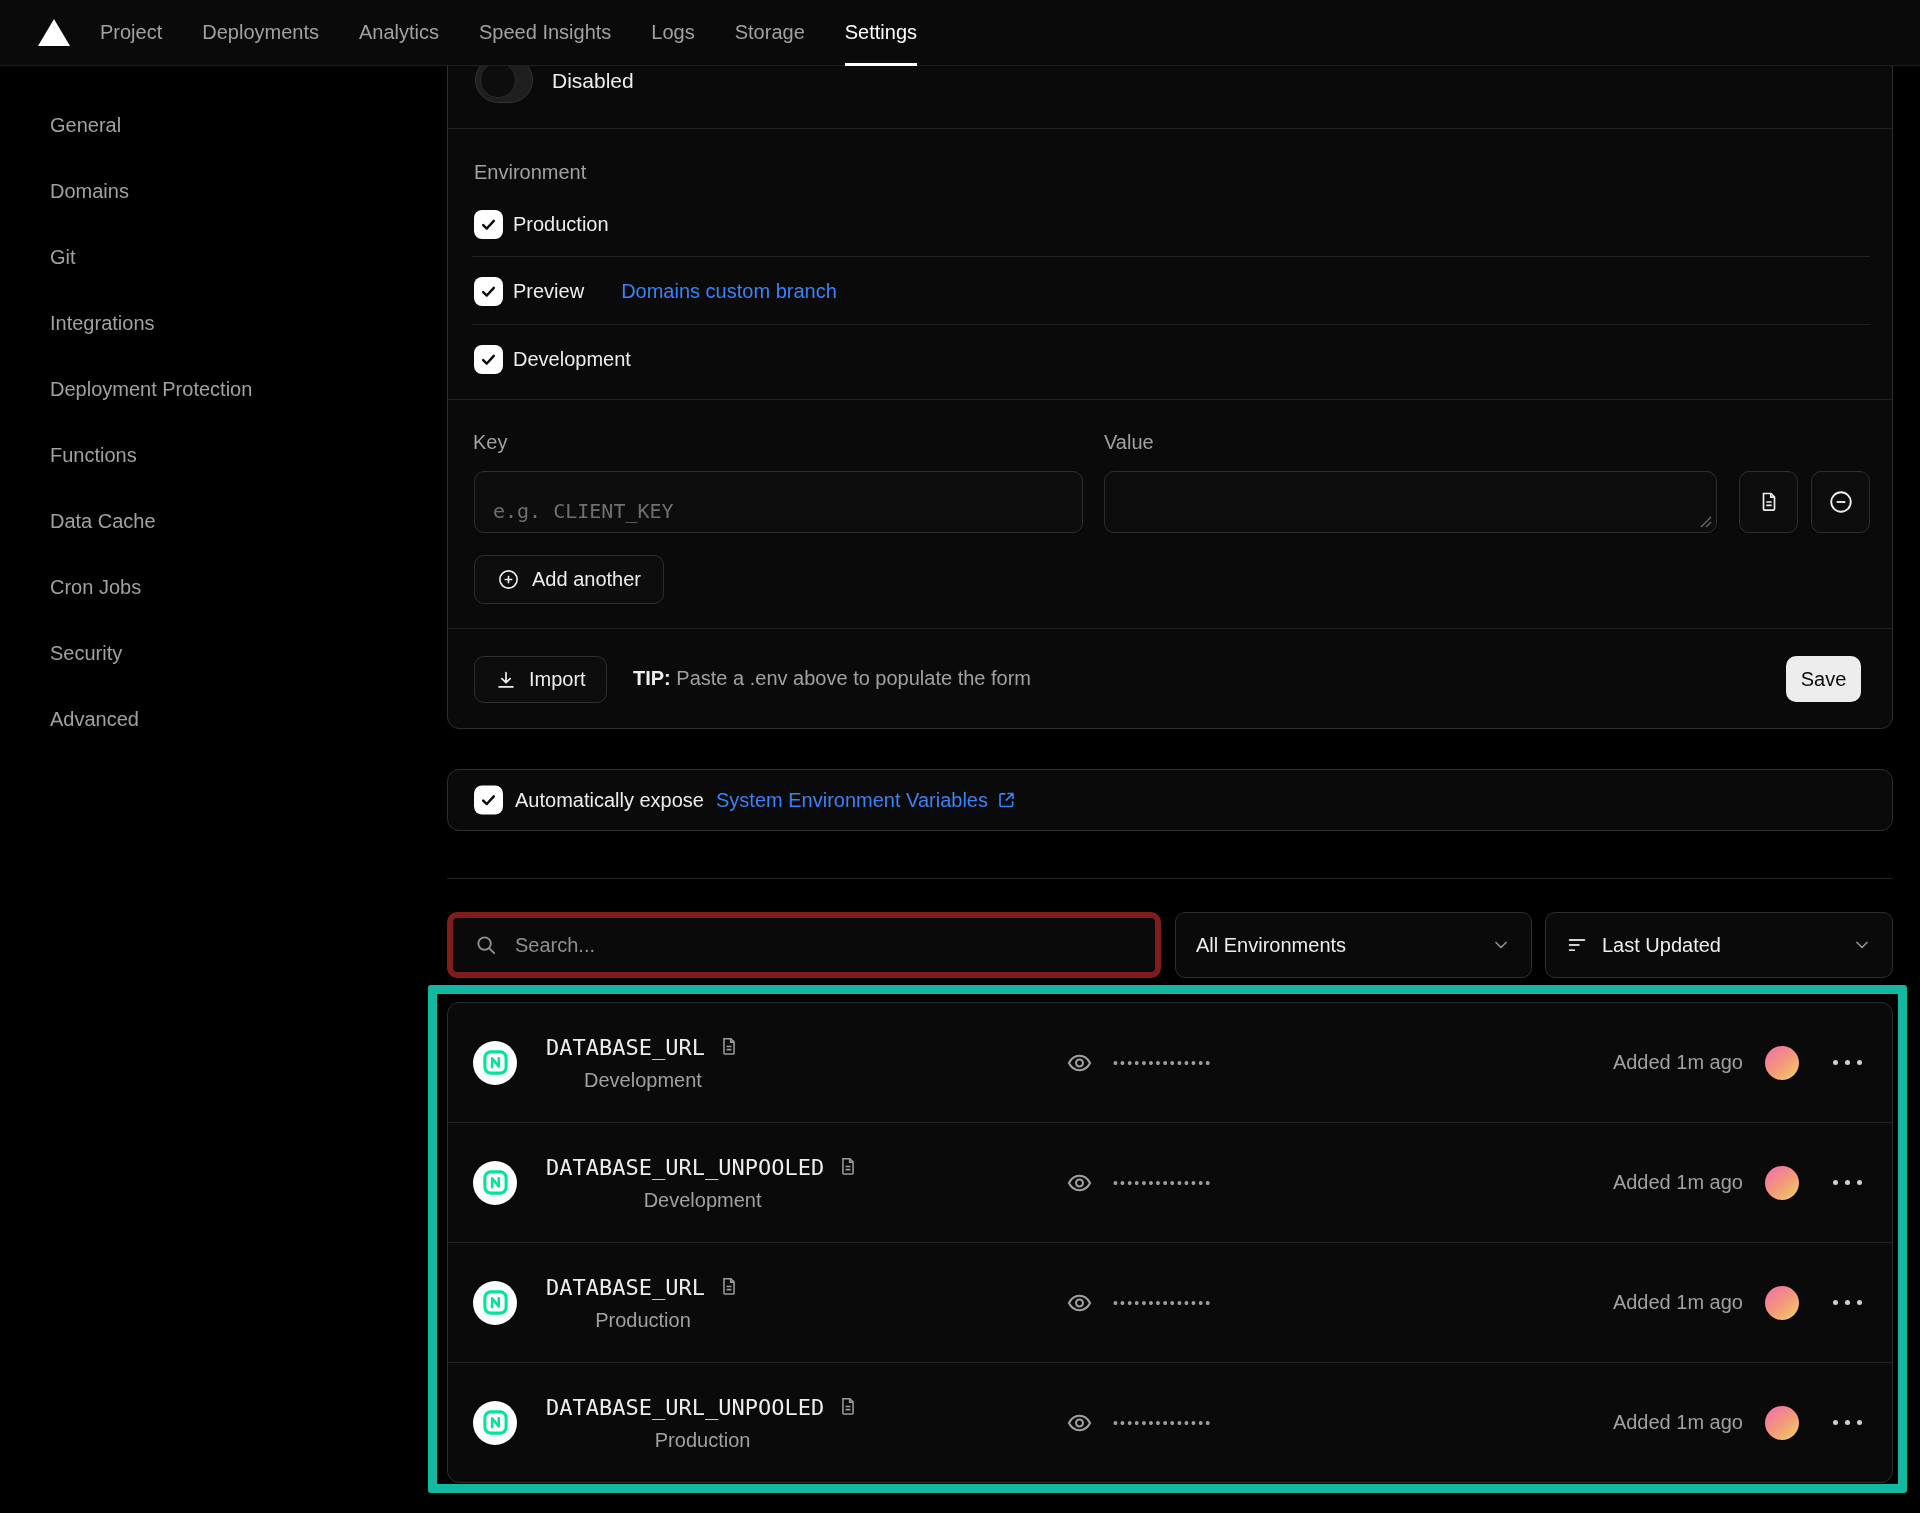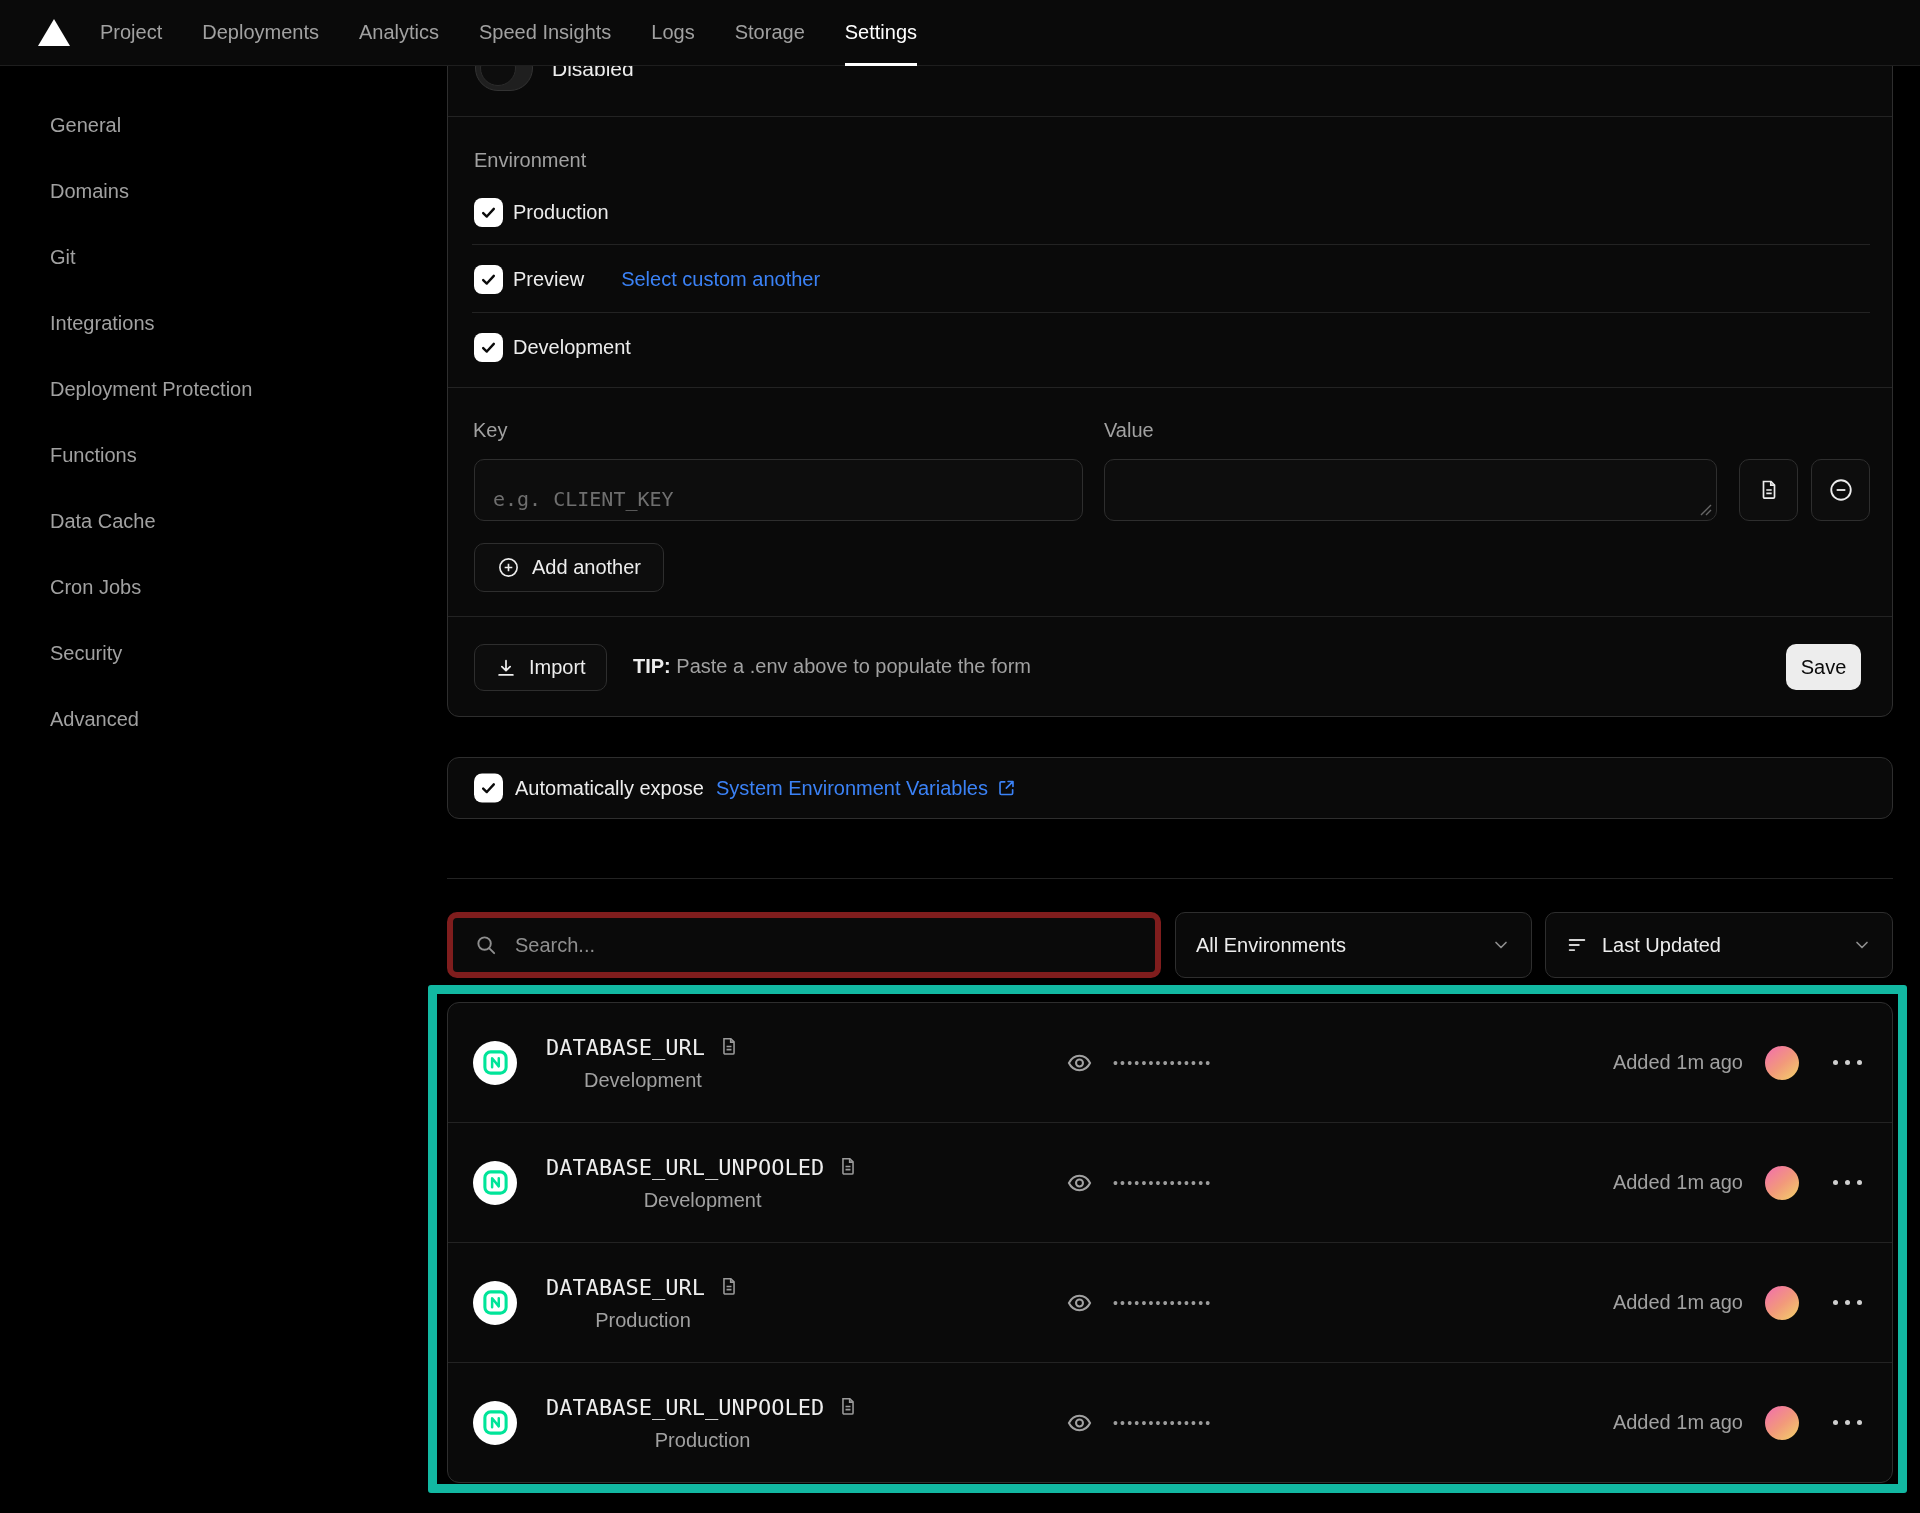--- a/index.html
+++ b/index.html
@@ -30,21 +30,21 @@
 
   
   .sidebar { position:absolute; left:31px; top:95px; width:376px; }
   .side-item {
     height:60px; margin-bottom:6px; display:flex; align-items:center;
     padding-left:19px; font-size:20px; color:#a1a1a1; border-radius:9px; cursor:pointer;
   }
   .side-item.active { background:#1c1c1c; color:#fff; font-weight:500; }
 
   
-  .card { position:absolute; background:#0a0a0a; border:1px solid #2e2e2e; border-radius:12px; }
+  .card { position:absolute; background:#0a0a0a; border:1px solid #2e2e2e; border-radius:12px;margin-top:12px; }
   .hr { position:absolute; height:1px; background:#232323; }
   .lbl { font-size:20px; color:#a1a1a1; }
 
   .checkbox {
     width:29px; height:29px; border-radius:8px; background:#fff; flex:0 0 auto;
     display:flex; align-items:center; justify-content:center; cursor:pointer;
   }
 
   
   .switch { position:absolute; left:27px; top:44px; width:58px; height:46px;
@@ -179,21 +179,21 @@
   </div>
   <div class="hr" style="left:24px; right:22px; top:243px;"></div>
 
   <div class="check-row" style="top:263px;">
     <div class="checkbox">
       <svg width="17" height="17" viewBox="0 0 16 16">
           <path d="M3 8.5 L6.4 11.8 L13 4.6" stroke="#0a0a0a" stroke-width="2.3" fill="none" stroke-linecap="round" stroke-linejoin="round"></path>
         </svg>
     </div>
     <span class="txt">Preview</span>
-    <span class="link branch-link">Select custom another</span>
+    <span class="link branch-link">Domains custom branch</span>
   </div>
   <div class="hr" style="left:24px; right:22px; top:311px;"></div>
 
   <div class="check-row" style="top:331px;">
     <div class="checkbox">
       <svg width="17" height="17" viewBox="0 0 16 16">
           <path d="M3 8.5 L6.4 11.8 L13 4.6" stroke="#0a0a0a" stroke-width="2.3" fill="none" stroke-linecap="round" stroke-linejoin="round"></path>
         </svg>
     </div>
     <span class="txt">Development</span>

